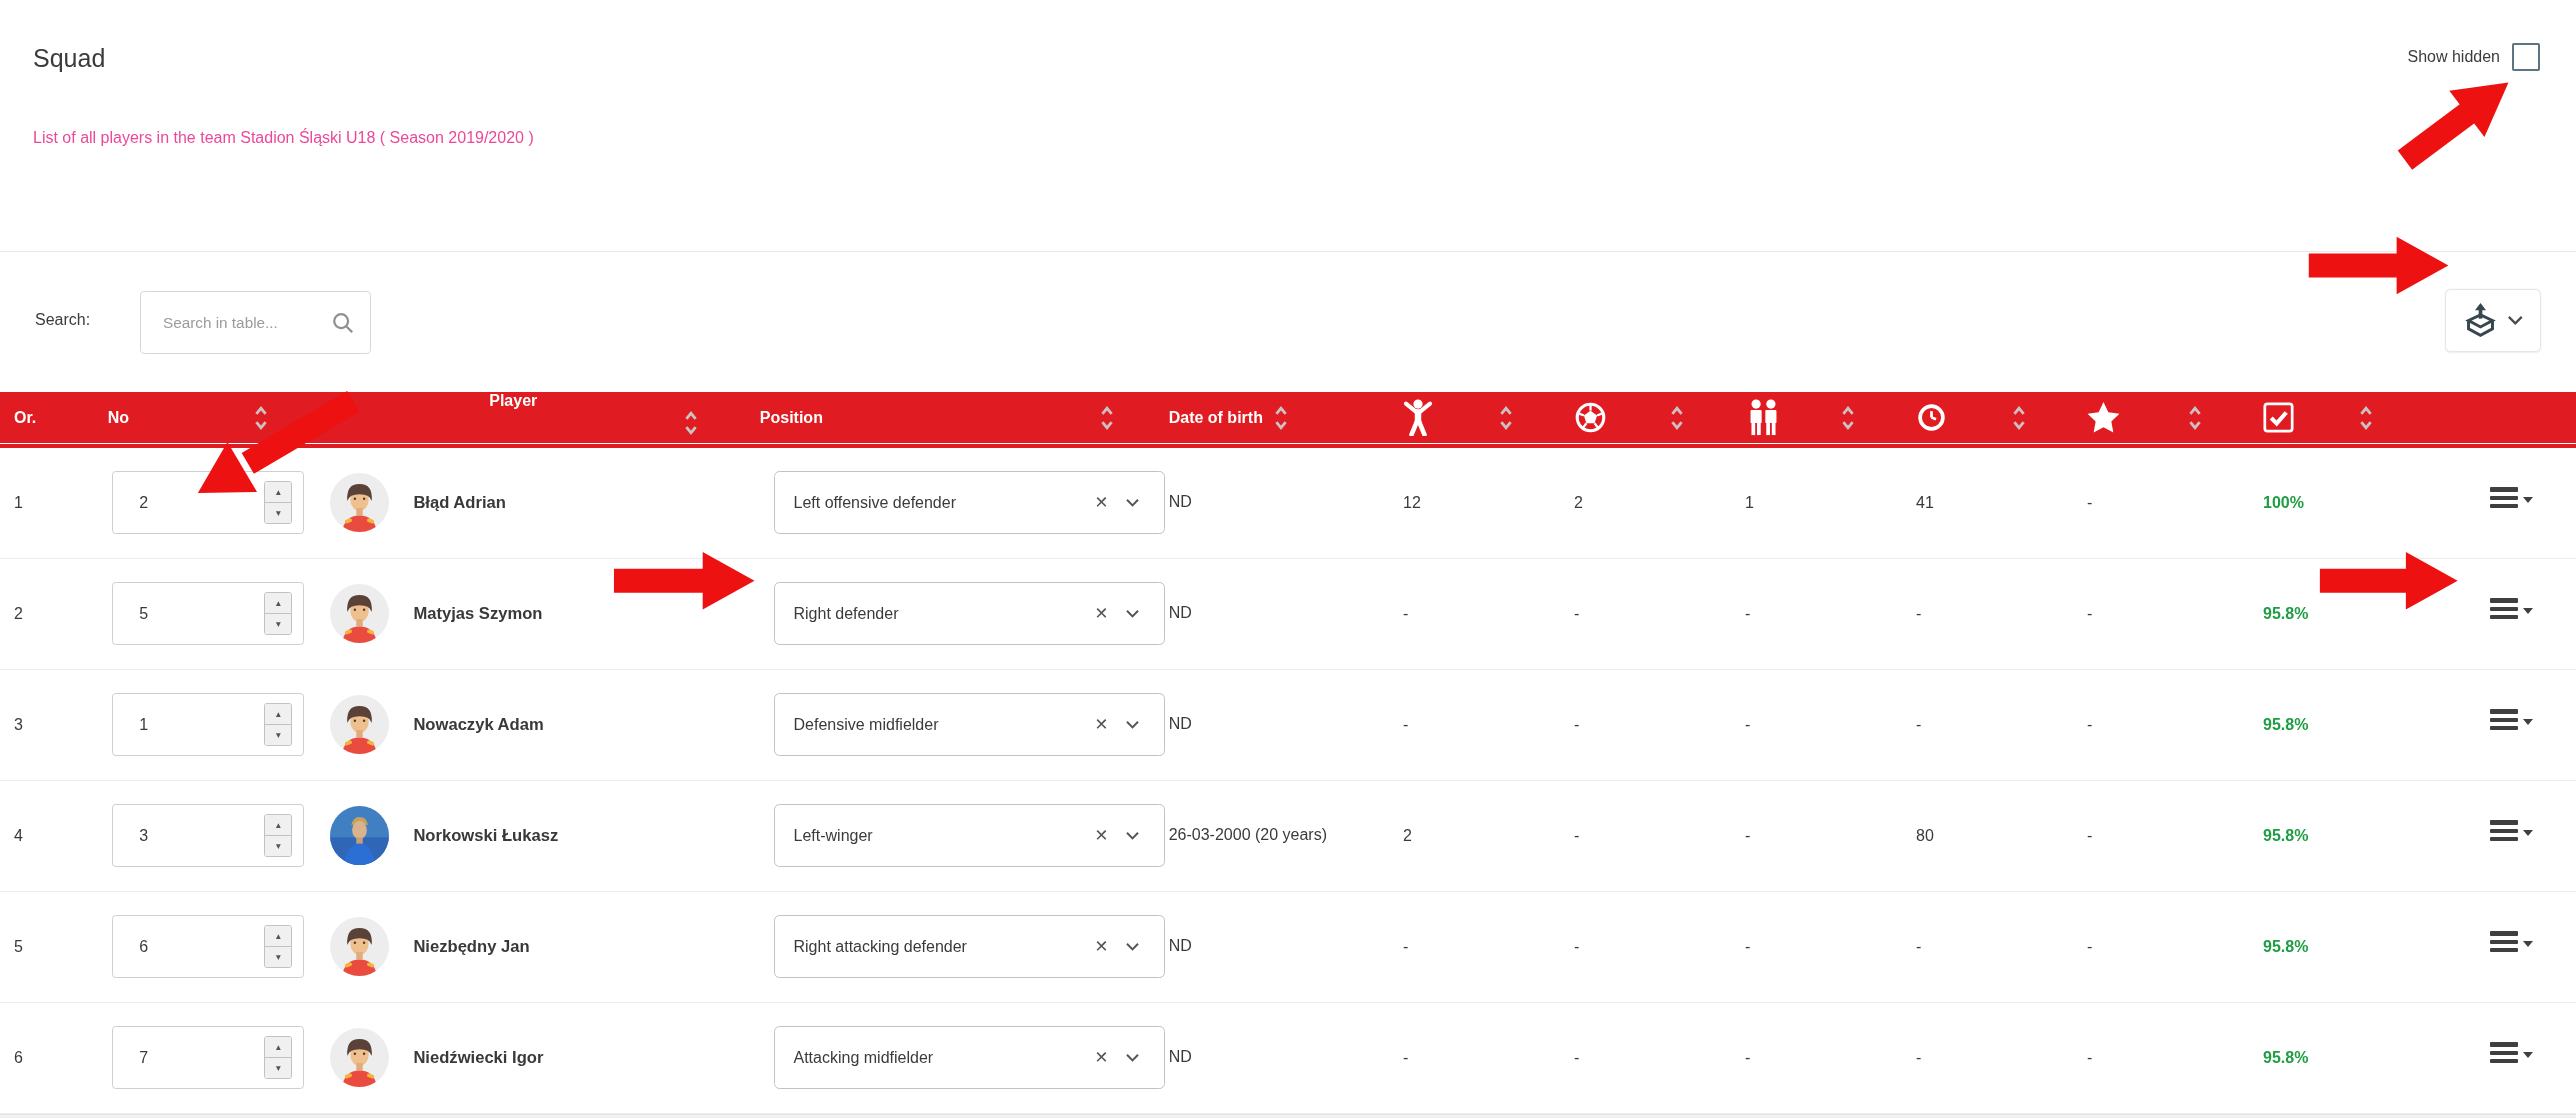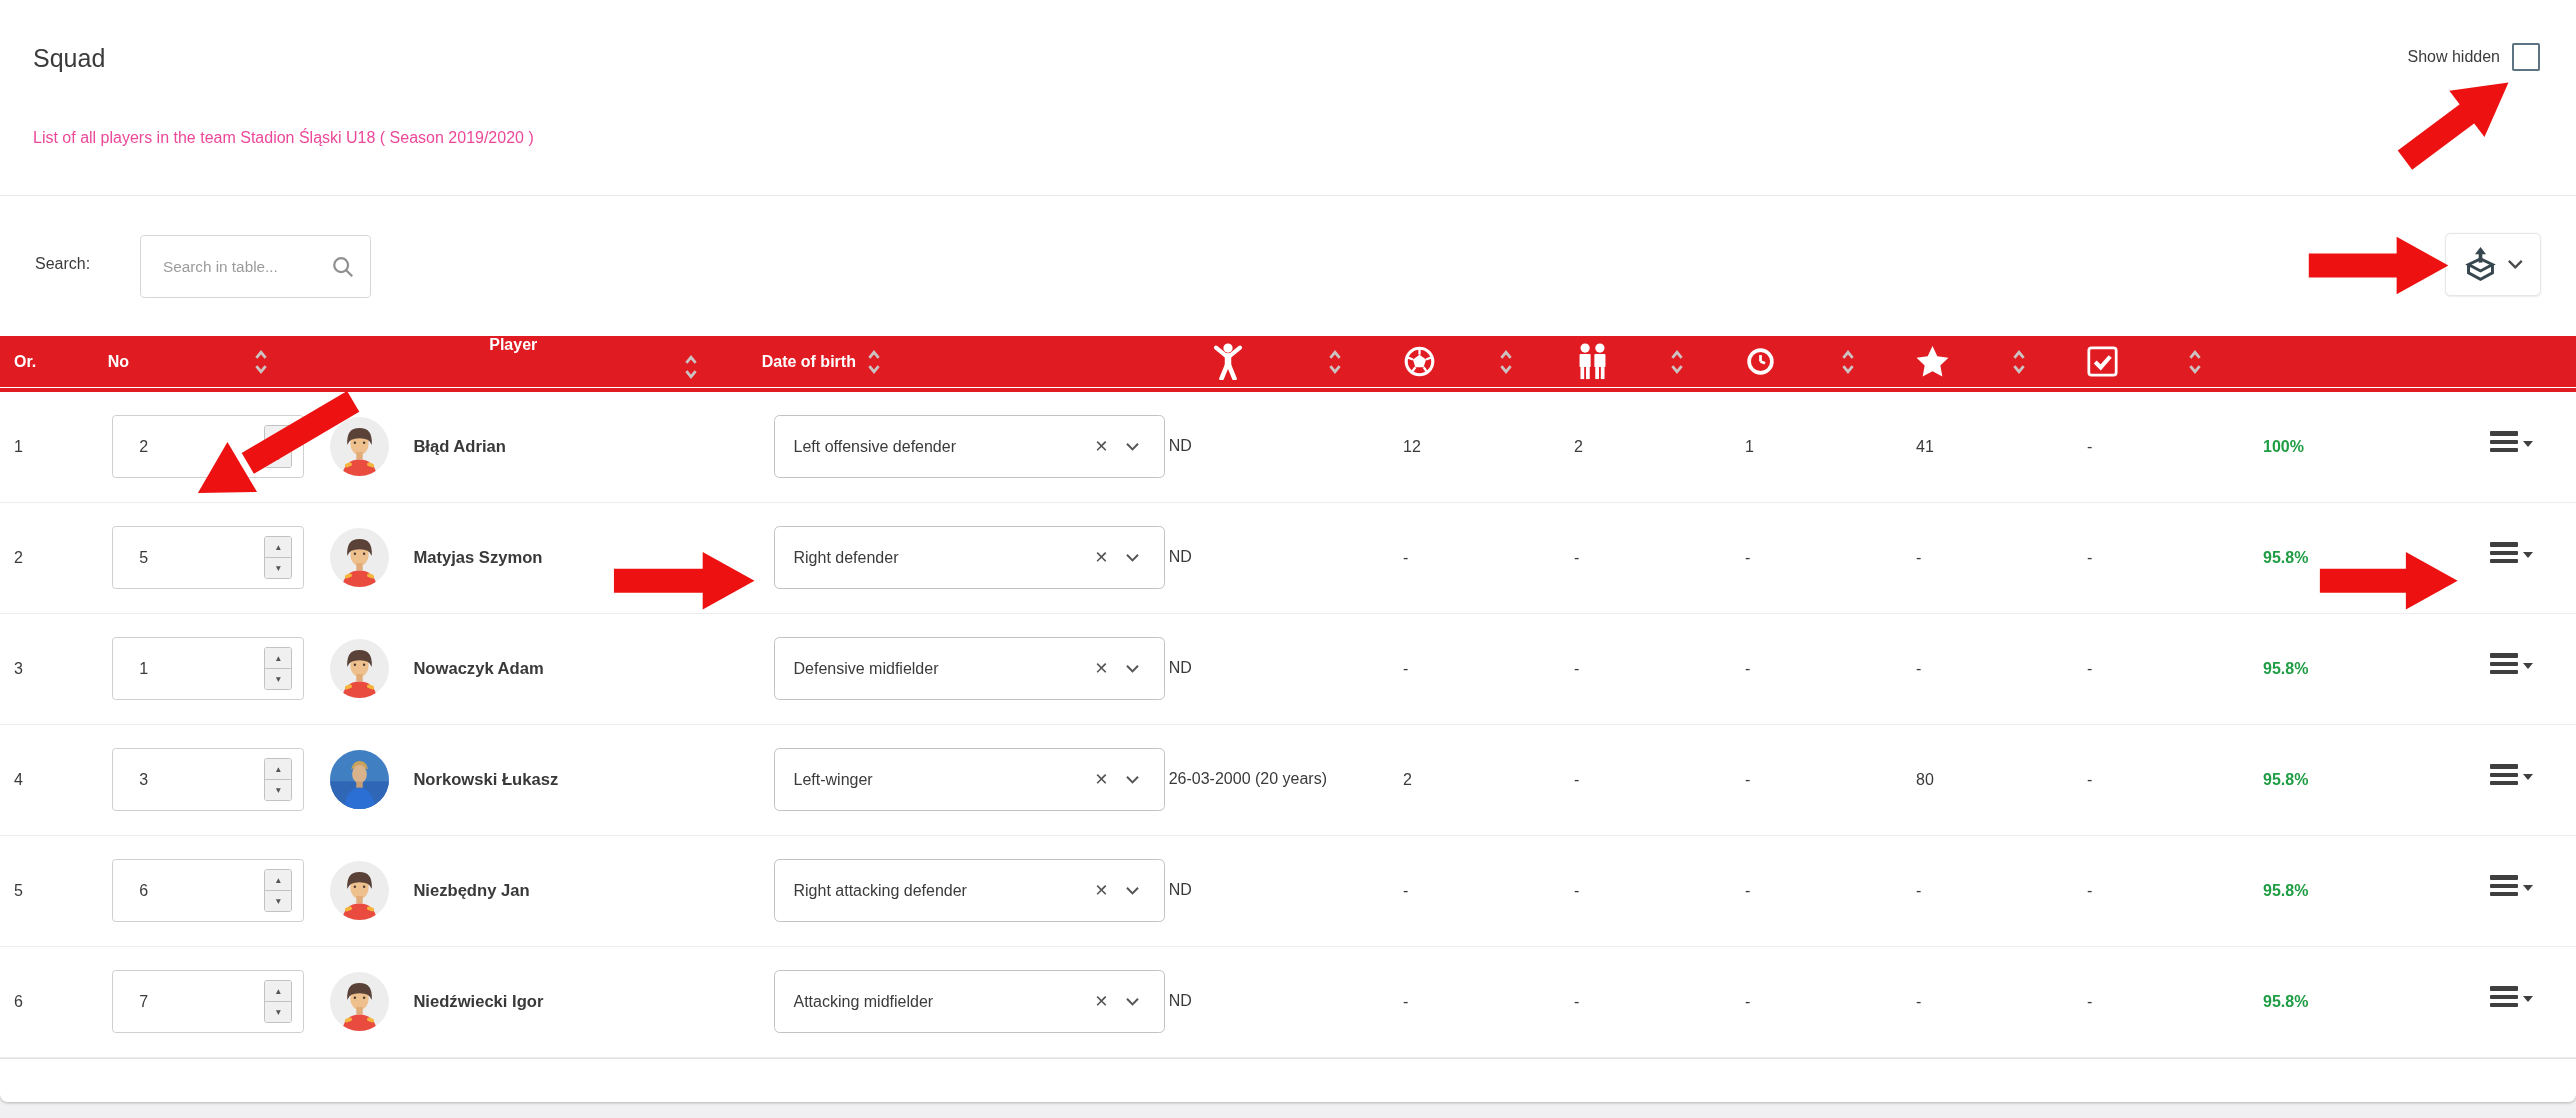--- a/index.html
+++ b/index.html
@@ -3,21 +3,21 @@
 <meta charset="utf-8">
 <style>
   * { box-sizing: border-box; margin: 0; padding: 0; }
   html,body { width: 2576px; height: 1119px; overflow: hidden; }
   body { background: #f0f0f2; font-family: "Liberation Sans", sans-serif; color: #3b3b3b; }
   .page { position: relative; width: 2576px; height: 1119px; }
   .card { position: relative; width: 2576px; height: 1102px; background: #fff;
           border-radius: 0 0 7.4px 7.4px; box-shadow: 0 0.9px 2.8px rgba(0,0,0,.25); }
 
   
-  .page-header { position: relative; height: 196px; border-bottom: 0.9px solid #e8e8e8; }
+  .page-header { position: relative; height: 252px; border-bottom: 0.9px solid #e8e8e8; }
   .page-title { position: absolute; left: 33px; top: 44px; font-size: 25px; font-weight: 400; color: #3b3b3b; }
   .page-subtitle { position: absolute; left: 33px; top: 129px; font-size: 16px; color: #ec4899; }
   .show-hidden { position: absolute; right: 36px; top: 43px; display: flex; align-items: center; gap: 12px; }
   .show-hidden-label { font-size: 16px; color: #3b3b3b; }
   .checkbox { width: 28px; height: 28px; border: 2.8px solid #5d7583; border-radius: 1.8px; background: #fff; }
 
   
   .toolbar { position: relative; height: 140px; }
   .search-label { position: absolute; left: 35px; top: 255px; font-size: 16px; }
   .toolbar .search-label { top: 59px; }
@@ -130,20 +130,29 @@
           </div>
         <div class="th th-player">
             <span>Player</span>
             <span class="sort">
               <svg width="14" height="26" viewBox="0 0 15 28">
                 <polyline points="2.5,9.5 7.5,3.5 12.5,9.5" fill="none" stroke="#cbc2c2" stroke-width="3"></polyline>
                 <polyline points="2.5,18.5 7.5,24.5 12.5,18.5" fill="none" stroke="#cbc2c2" stroke-width="3"></polyline>
               </svg>
             </span>
           </div>
+        <div class="th th-pos">
+            <span>Position</span>
+            <span class="sort">
+              <svg width="14" height="26" viewBox="0 0 15 28">
+                <polyline points="2.5,9.5 7.5,3.5 12.5,9.5" fill="none" stroke="#cbc2c2" stroke-width="3"></polyline>
+                <polyline points="2.5,18.5 7.5,24.5 12.5,18.5" fill="none" stroke="#cbc2c2" stroke-width="3"></polyline>
+              </svg>
+            </span>
+          </div>
         <div class="th th-dob">
             <span>Date of birth</span>
             <span class="sort">
               <svg width="14" height="26" viewBox="0 0 15 28">
                 <polyline points="2.5,9.5 7.5,3.5 12.5,9.5" fill="none" stroke="#cbc2c2" stroke-width="3"></polyline>
                 <polyline points="2.5,18.5 7.5,24.5 12.5,18.5" fill="none" stroke="#cbc2c2" stroke-width="3"></polyline>
               </svg>
             </span>
           </div>
 

